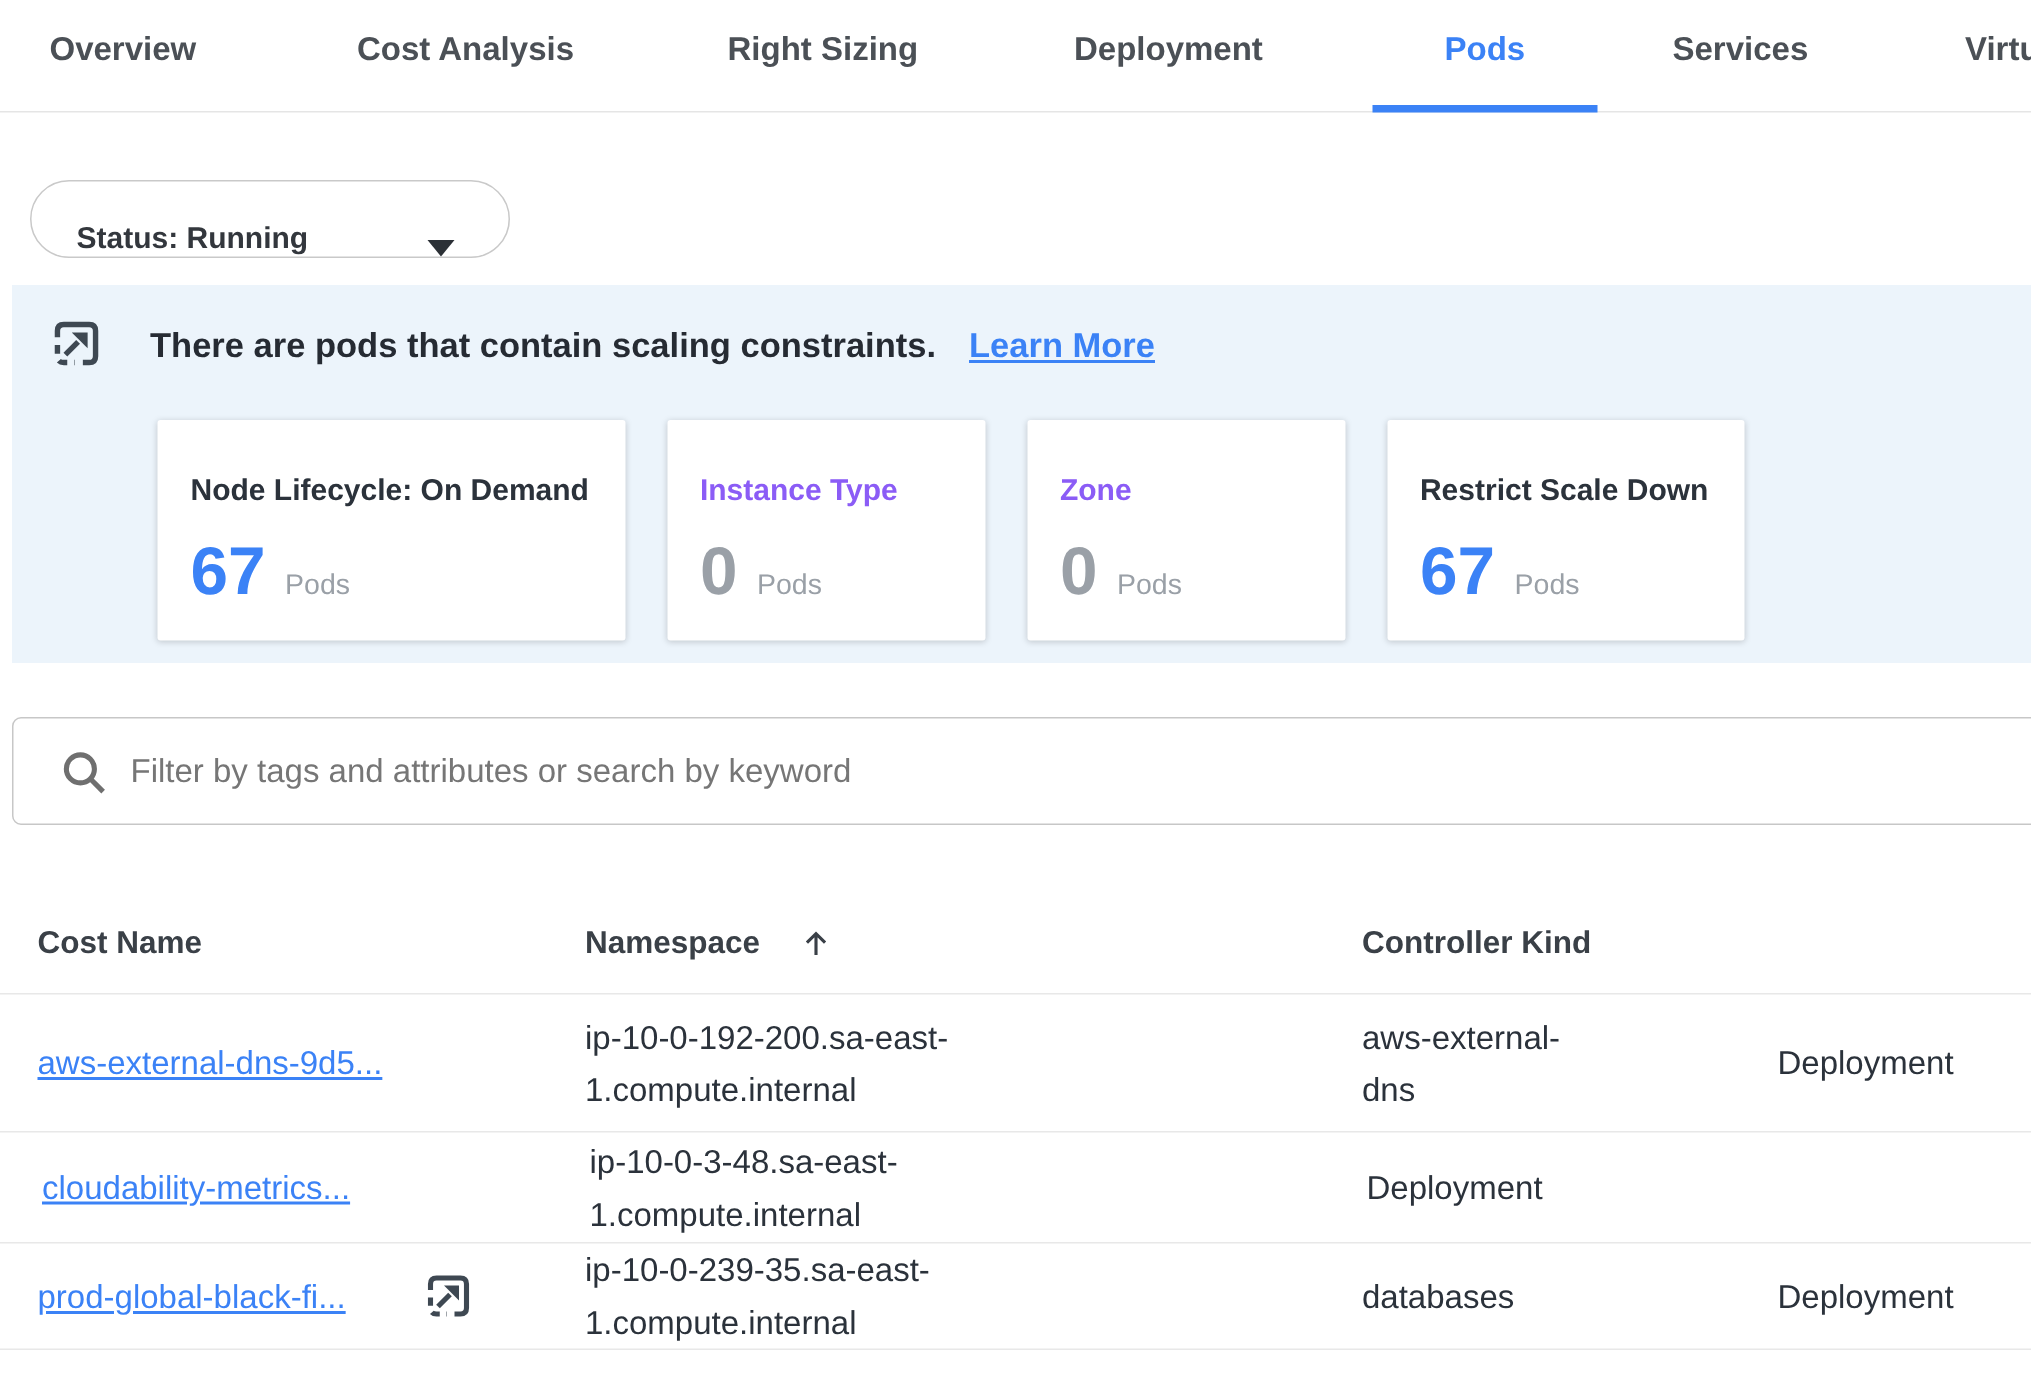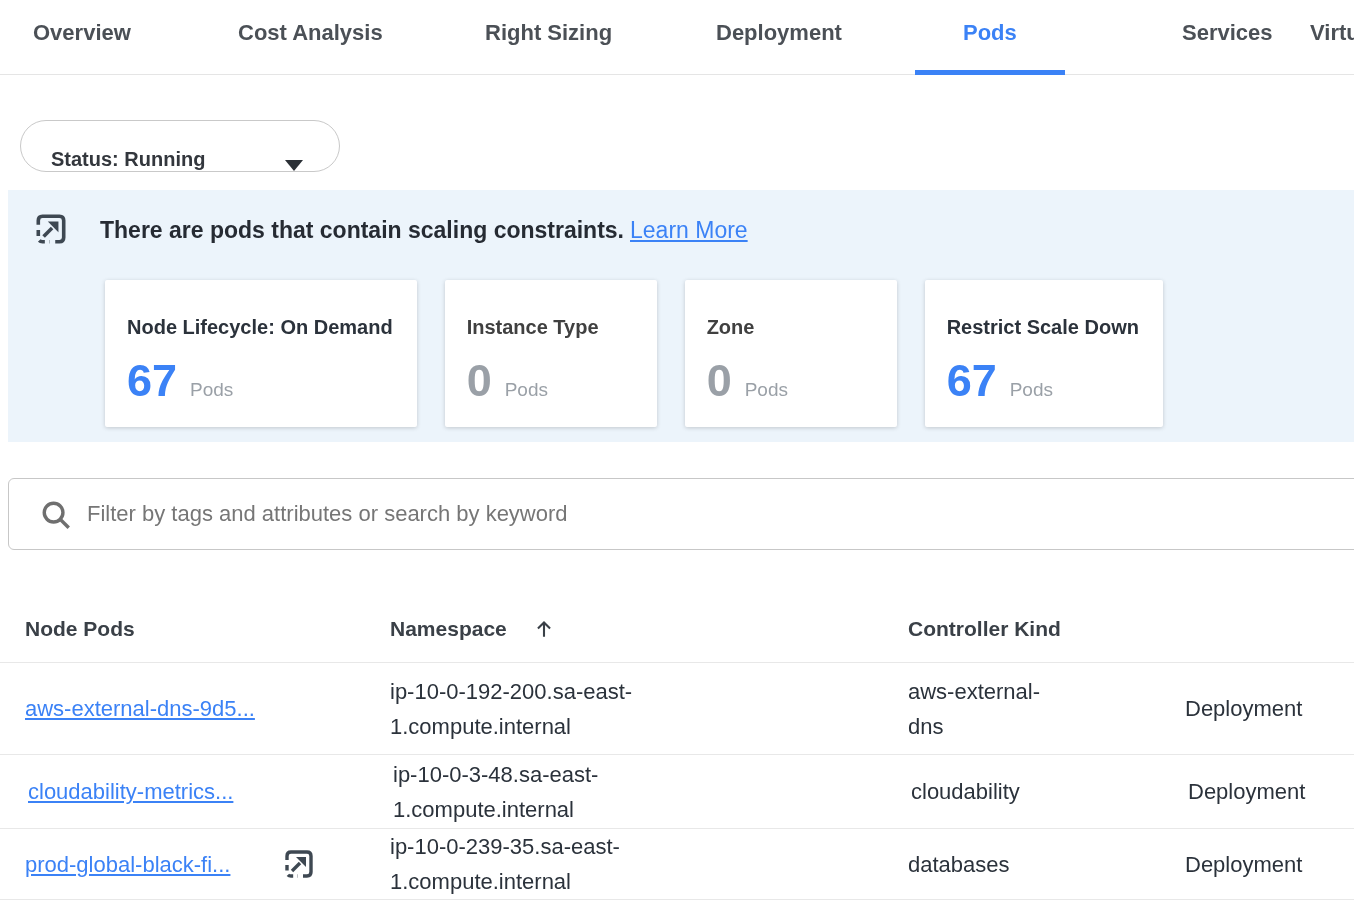--- a/index.html
+++ b/index.html
@@ -24,26 +24,26 @@
   .caret-down { margin-left:auto; width:0; height:0;
                 border-left:9px solid transparent; border-right:9px solid transparent;
                 border-top:11px solid #2b3036; }
 
   
   .banner { position:absolute; top:190px; left:8px; right:0; height:252px;
             background:#ecf4fb; }
   .banner-icon { position:absolute; left:25px; top:21px; }
   .banner-msg { position:absolute; left:92px; top:27px; font-size:23px; font-weight:600;
                 color:#262b33; white-space:nowrap; }
-  .learn-more { color:#3b82f6; text-decoration:underline; font-weight:400; cursor:pointer;
-                margin-left:6px; }
+  .learn-more { color:#3b82f6; text-decoration:underline; font-weight:700; cursor:pointer;
+                margin-left:22px; }
   .cards { position:absolute; left:97px; top:90px; display:flex; gap:28px; }
   .card { background:#ffffff; min-width:212px; min-height:125px; padding:36px 24px 20px 22px;
           border-radius:2px; box-shadow:0 1px 4px rgba(0,0,0,0.18); cursor:pointer; }
-  .card-title { font-size:20px; font-weight:600; color:#404040; white-space:nowrap; }
+  .card-title { font-size:20px; font-weight:600; color:#8b5cf6; white-space:nowrap; }
   .card.hl .card-title { color:#2b323b; }
   .card-metric { display:flex; align-items:baseline; gap:13px; margin-top:16px; }
   .card-value { font-size:45px; font-weight:600; color:#9aa0a7; }
   .card.hl .card-value { color:#3b82f6; }
   .card-unit { font-size:19px; color:#9aa0a7; }
 
   
   .searchbox { position:absolute; top:478px; left:8px; right:-10px; height:72px;
                border:1px solid #c7c7c7; border-radius:6px; background:#fff; }
   .search-icon { position:absolute; left:30px; top:19px; }
@@ -76,21 +76,21 @@
 <body>
 
 <div class="stage">
 
   <div class="tabbar">
     <span class="tab" style="left:33px">Overview</span>
     <span class="tab" style="left:238px">Cost Analysis</span>
     <span class="tab" style="left:485px">Right Sizing</span>
     <span class="tab" style="left:716px">Deployment</span>
     <span class="tab active" style="left:963px">Pods</span>
-    <span class="tab" style="left:1182px">Services</span>
+    <span class="tab" style="left:1115px">Services</span>
     <span class="tab" style="left:1310px">Virtu</span>
     <div class="tab-indicator"></div>
   </div>
 
   <div class="pill">
     <span class="pill-label">Status: Running</span>
     <span class="caret-down"></span>
   </div>
 
   <div class="banner">
@@ -144,21 +144,21 @@
         <circle cx="10.3" cy="10.3" r="6.6"></circle>
         <line x1="15.3" y1="15.3" x2="21" y2="21"></line>
       </svg>
     </span>
     <input type="text" placeholder="Filter by tags and attributes or search by keyword" style="">
   </div>
 
   <div class="table">
     <div class="trow thead">
       <div class="th">
-        <span>Node Pods</span>
+        <span>Cost Name</span>
       </div>
       <div class="th">
         <span>Namespace</span>
         <span class="sort-arrow">
           <svg width="22" height="22" viewBox="0 0 20 20" fill="none" stroke="#3a4047" stroke-width="1.9">
             <path d="M10 17 V4 M4.5 9.5 L10 4 L15.5 9.5"></path>
           </svg>
         </span>
       </div>
       <div class="th">
@@ -180,23 +180,20 @@
           </div>
         <div class="cell">Deployment</div>
       </div>
 
       <div class="trow">
         <div class="cell pod-cell">
           <a class="pod-link">cloudability-metrics...</a>
         </div>
         <div class="cell">
             <span class="cell-wrap">ip-10-0-3-48.sa-east-1.compute.internal</span>
-          </div>
-        <div class="cell">
-            <span class="cell-ns">cloudability</span>
           </div>
         <div class="cell">Deployment</div>
       </div>
 
       <div class="trow">
         <div class="cell pod-cell">
           <a class="pod-link">prod-global-black-fi...</a>
           <span>
             <svg class="scaleout" width="34" height="36" viewBox="0 0 34 34">
               <path d="M5 13 V9 Q5 5 9 5 H25 Q29 5 29 9 V25 Q29 29 25 29 H21" fill="none" stroke="#3e4852" stroke-width="3.4"></path>

